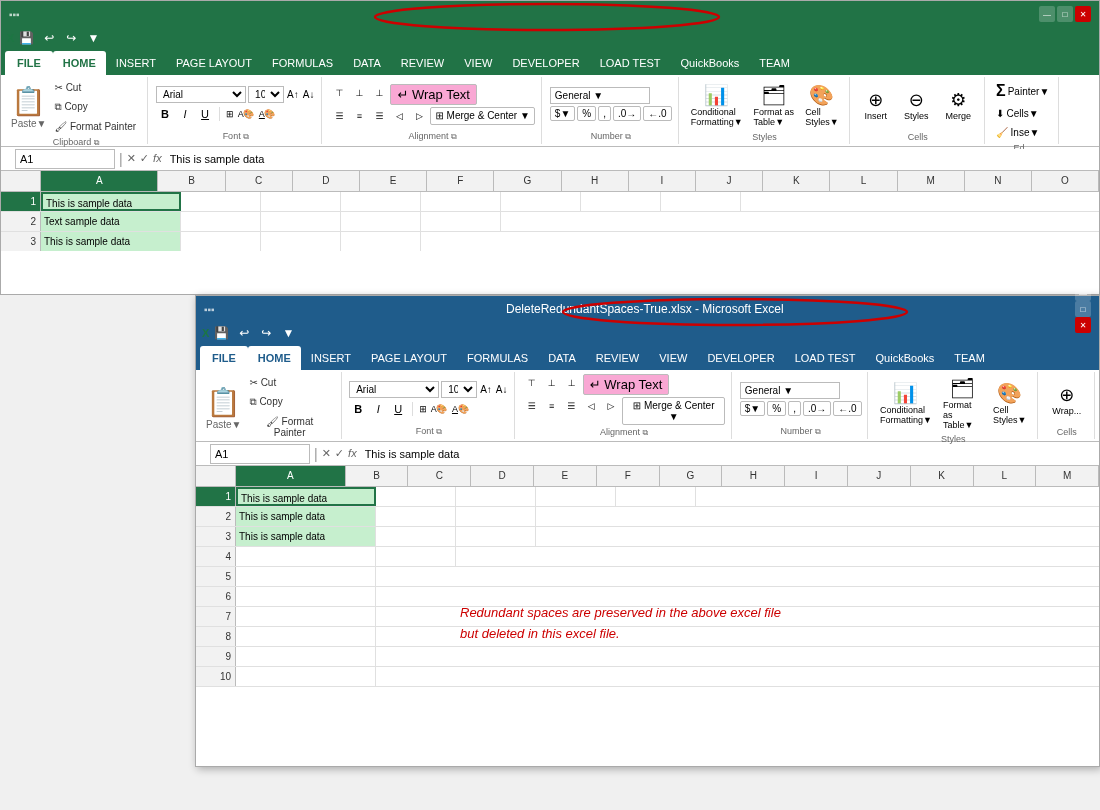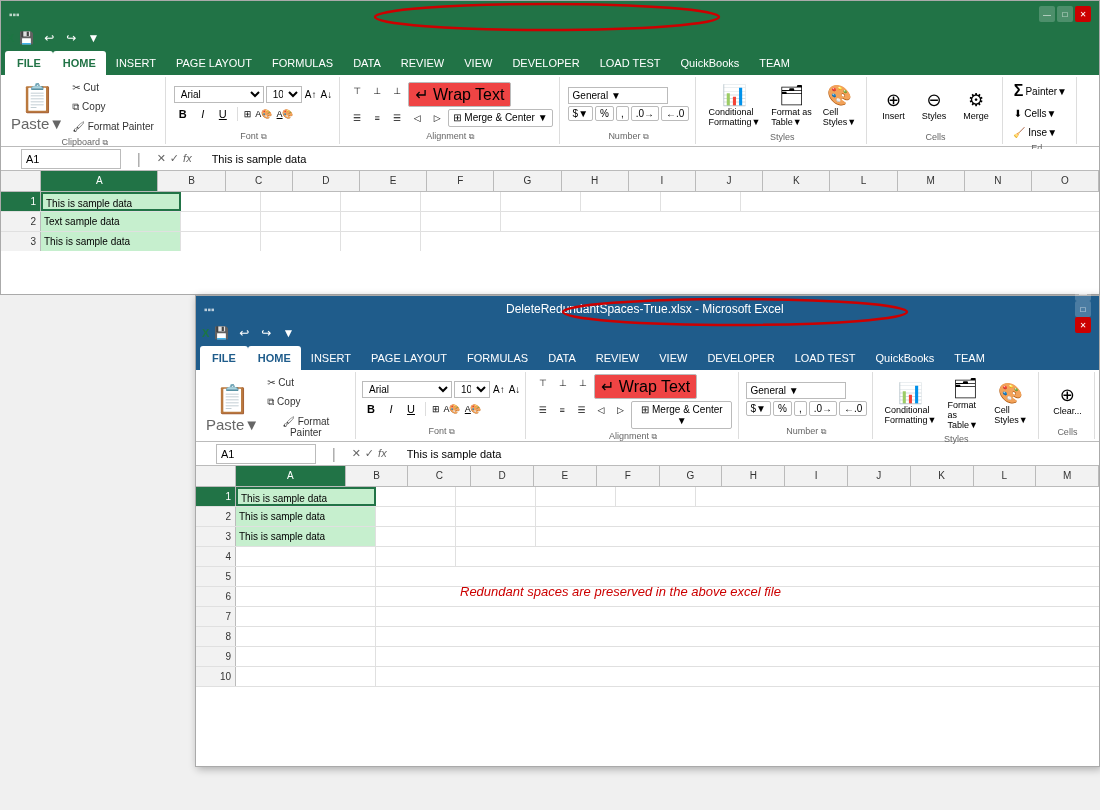--- a/index.html
+++ b/index.html
@@ -122,22 +122,22 @@
       min-width: 28px;
     }
 
     
     .formula-bar {
       height: 24px;
       display: flex;
       align-items: center;
       background: #fff;
       border-bottom: 1px solid #bbb;
-      padding: 0 20px;
-      gap: 16px;
+      padding: 0 14px;
+      gap: 4px;
     }
     .cell-ref-box {
       width: 100px;
       height: 20px;
       border: 1px solid #bbb;
       padding: 2px 4px;
       font-size: 11px;
       background: #fff;
     }
     .formula-sep { color: #999; font-size: 14px; }
@@ -301,24 +301,24 @@
     .underline-btn { text-decoration: underline; font-size: 11px; width: 18px; height: 18px; border: 1px solid transparent; cursor: pointer; background: none; }
 
     .separator { width: 1px; background: #ddd; margin: 2px 3px; align-self: stretch; }
     .align-btn { width: 18px; height: 18px; font-size: 9px; border: 1px solid transparent; cursor: pointer; background: none; display: flex; align-items: center; justify-content: center; }
 
     .autosum-group { display: flex; flex-direction: column; gap: 2px; font-size: 10px; }
     .autosum-btn { display: flex; align-items: center; gap: 2px; cursor: pointer; padding: 2px; border: 1px solid transparent; }
 
     .paste-area { display: flex; flex-direction: column; align-items: center; }
     .paste-big { font-size: 28px; cursor: pointer; }
-    .paste-small { font-size: 15px; color: #666; display: flex; align-items: center; gap: 1px; cursor: pointer; }
+    .paste-small { font-size: 10px; color: #666; display: flex; align-items: center; gap: 1px; cursor: pointer; }
 
     .wrap-text-btn {
-      background: #ef4444; border: 1px solid #bbb; padding: 2px 6px; font-size: 16px; cursor: pointer;
+      background: #f9a8d4; border: 1px solid #bbb; padding: 2px 6px; font-size: 13px; cursor: pointer;
       display: flex; align-items: center; gap: 2px; border-radius: 2px;
     }
     .merge-btn {
       background: #fff; border: 1px solid #bbb; padding: 2px 4px; font-size: 10px; cursor: pointer;
       display: flex; align-items: center; gap: 2px; border-radius: 2px;
     }
 
     .dollar-area { display: flex; flex-direction: column; gap: 2px; font-size: 10px; }
     .dollar-row { display: flex; gap: 2px; align-items: center; }
     .dollar-btn { border: 1px solid #bbb; background: #fff; padding: 1px 4px; cursor: pointer; font-size: 10px; border-radius: 2px; }
@@ -710,21 +710,21 @@
           <span style="font-size:9px;">Cell<br>Styles▼</span>
         </div>
       </div>
       <div class="ribbon-group-label">Styles</div>
     </div>
 
     <div class="ribbon-group">
       <div class="ribbon-group-content">
         <div class="cell-btn">
           <span class="cell-btn-icon">⊕</span>
-          <span>Clear...</span>
+          <span>Wrap...</span>
         </div>
       </div>
       <div class="ribbon-group-label">Cells</div>
     </div>
   </div>
 
   <div class="formula-bar">
     <input class="cell-ref-box" type="text" value="A1" style="">
     <span class="formula-sep">|</span>
     <div class="formula-icons">
@@ -801,22 +801,23 @@
         <div class="ss-cell cell-a"></div>
       </div>
       <div class="ss-row">
         <div class="row-num">10</div>
         <div class="ss-cell cell-a"></div>
       </div>
     </div>
   </div>
 </div>
 
-<div class="annotation-text" style="top: 582px; left: 460px;">
+<div class="annotation-text" style="top: 603px; left: 460px;">
   <div>Redundant spaces are preserved in the above excel file</div>
+  <div>but deleted in this excel file.</div>
 </div>
 
 <svg style="position:absolute; top:2px; left:372px; width:350px; height:30px; pointer-events:none;">
   <ellipse cx="175" cy="15" rx="172" ry="13" fill="none" stroke="#cc0000" stroke-width="2.5"></ellipse>
 </svg>
 
 <svg style="position:absolute; top:297px; left:560px; width:350px; height:30px; pointer-events:none;">
   <ellipse cx="175" cy="15" rx="172" ry="13" fill="none" stroke="#cc0000" stroke-width="2.5"></ellipse>
 </svg>
 

